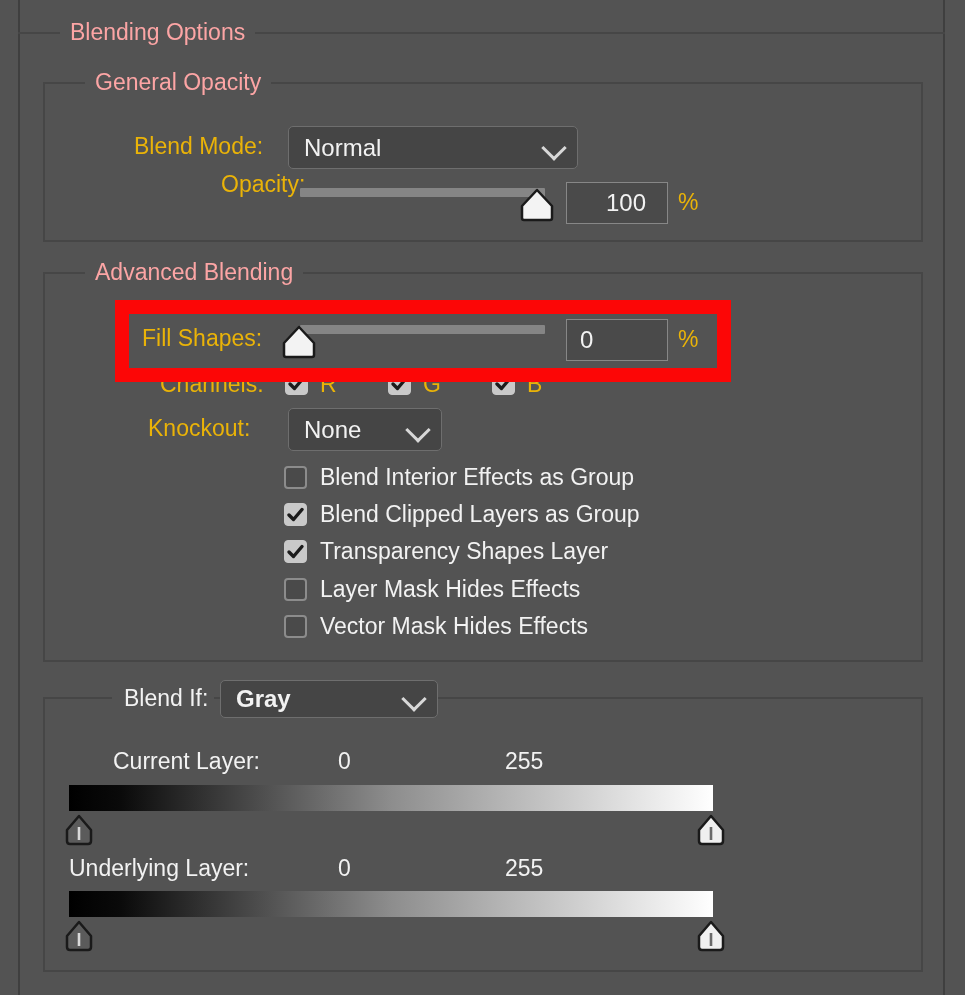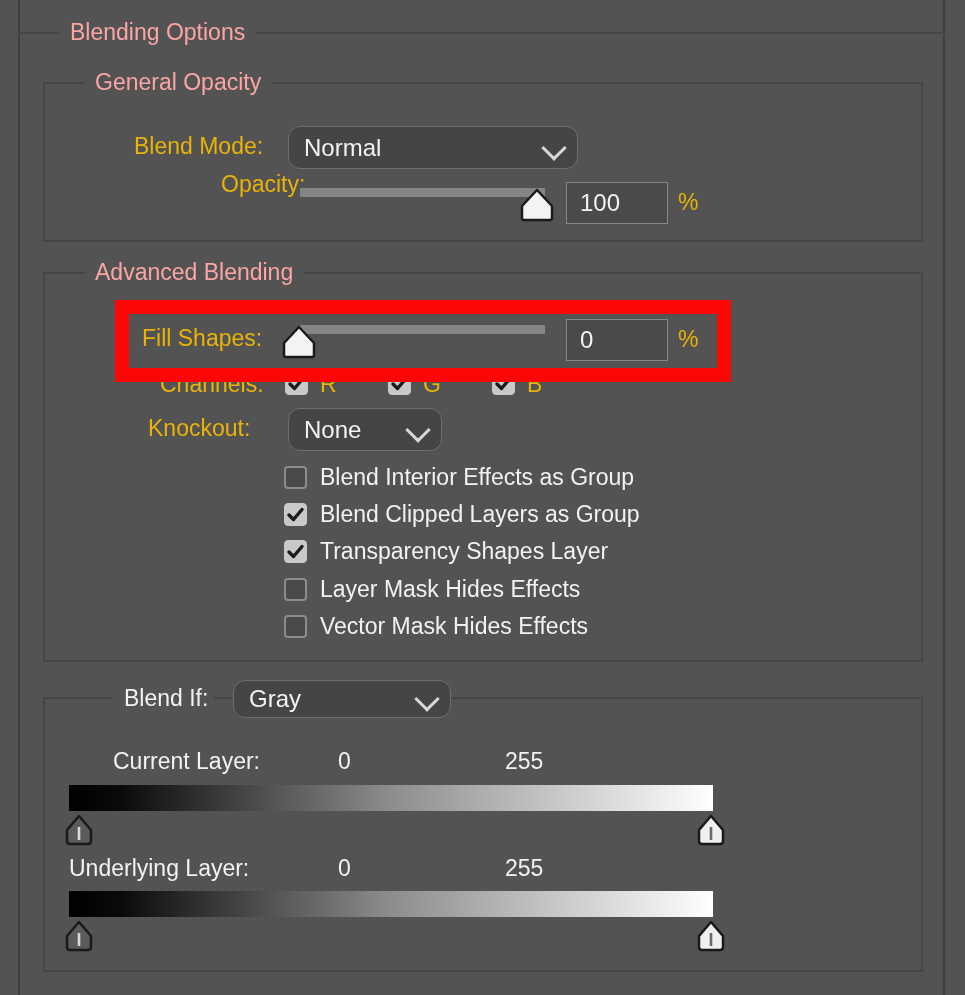--- a/index.html
+++ b/index.html
@@ -54,21 +54,21 @@
     white-space: nowrap;
   }
   .lbl-bright { color: #f2f2f2; }
 
   
   .dropdown {
     position: absolute;
     box-sizing: border-box;
     background: #454545;
     border: 1px solid #6e6e6e;
-    border-radius: 12px;
+    border-radius: 5px;
     display: flex;
     align-items: center;
   }
   .dropdown .dd-text {
     font-size: 24px;
     color: #f2f2f2;
     padding-left: 15px;
     white-space: nowrap;
   }
   .chev {
@@ -174,21 +174,21 @@
   <span class="chev"></span>
 </div>
 
 <div class="lbl" style="left:181px; top:173px;margin-left:40px;">Opacity:</div>
 <div class="slider-track" style="left:300px; top:188px; width:245px;"></div>
 <div class="slider-handle" style="left:518px; top:188px;">
   <svg width="38" height="34" viewBox="0 0 38 34">
     <path d="M19 2 L34 18 L34 30 Q34 32 32 32 L6 32 Q4 32 4 30 L4 18 Z" fill="#f3f3f3" stroke="#1a1a1a" stroke-width="2.5" stroke-linejoin="round"></path>
   </svg>
 </div>
-<div class="numfield" style="left:566px; top:182px; width:102px; height:42px;">
+<div class="numfield" style="left:566px; top:182px; width:102px; height:42px;padding-left:26px;">
   <span class="num-text">100</span>
 </div>
 <div class="lbl" style="left:678px; top:191px;">%</div>
 
 <div class="group" style="left:43px; top:272px; width:880px; height:390px;"></div>
 <div class="group-label" style="left:85px; top:261px;">
   <span>Advanced Blending</span>
 </div>
 
 <div class="lbl" style="left:142px; top:327px;">Fill Shapes:</div>
@@ -248,21 +248,21 @@
 
 <div class="cb cb-off" style="left:284px; top:578px;"></div>
 <div class="lbl lbl-bright" style="left:320px; top:578px;">Layer Mask Hides Effects</div>
 
 <div class="cb cb-off" style="left:284px; top:615px;"></div>
 <div class="lbl lbl-bright" style="left:320px; top:615px;">Vector Mask Hides Effects</div>
 
 <div class="group" style="left:43px; top:697px; width:880px; height:275px;"></div>
 <div class="group-label" style="left:112px; top:686px; height:44px; padding:0 6px;"></div>
 <div class="lbl lbl-bright" style="left:118px; top:687px; background:#535353; padding:0 6px;">Blend If:</div>
-<div class="dropdown" style="left:233px; top:680px; width:218px; height:38px;">
+<div class="dropdown" style="left:220px; top:680px; width:218px; height:38px;font-weight:bold;">
   <span class="dd-text">Gray</span>
   <span class="chev"></span>
 </div>
 
 <div class="lbl lbl-bright" style="left:113px; top:750px;">Current Layer:</div>
 <div class="lbl lbl-bright" style="left:338px; top:750px;">0</div>
 <div class="lbl lbl-bright" style="left:505px; top:750px;">255</div>
 <div class="gradbar" style="left:69px; top:785px; width:644px;"></div>
 <div class="range-handle" style="left:64px; top:814px;">
   <svg width="30" height="33" viewBox="0 0 30 33">

